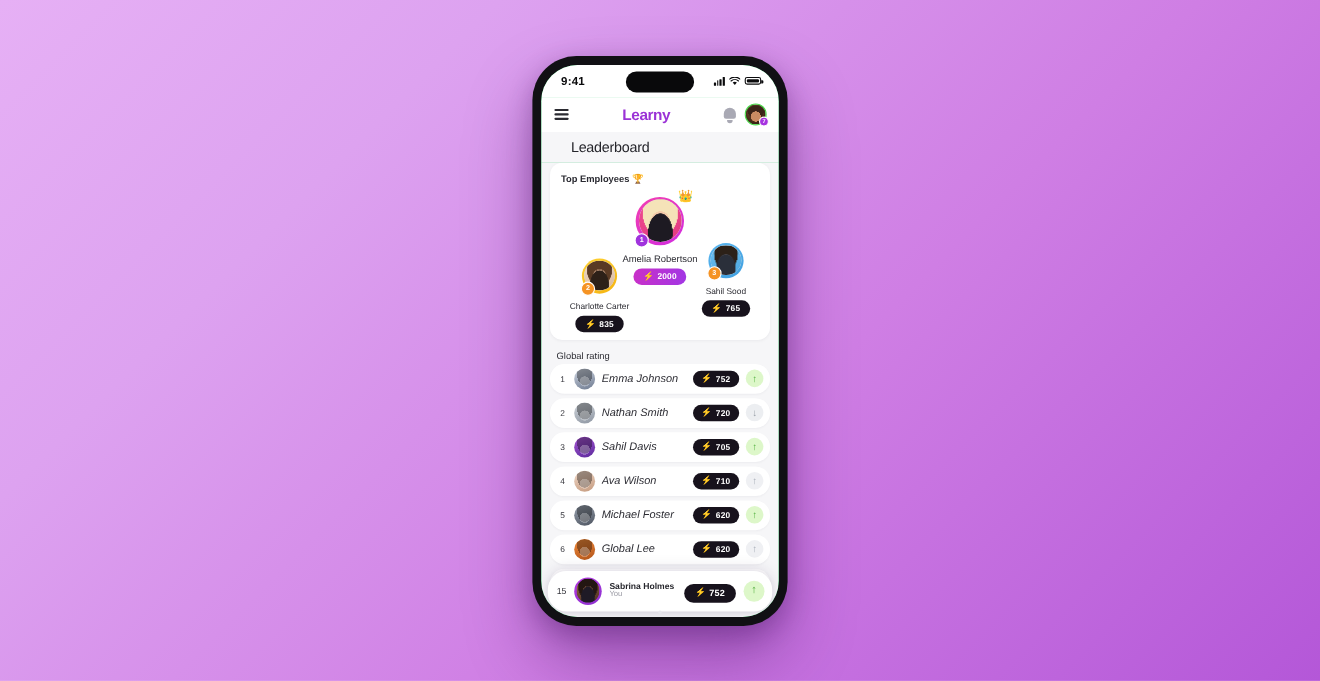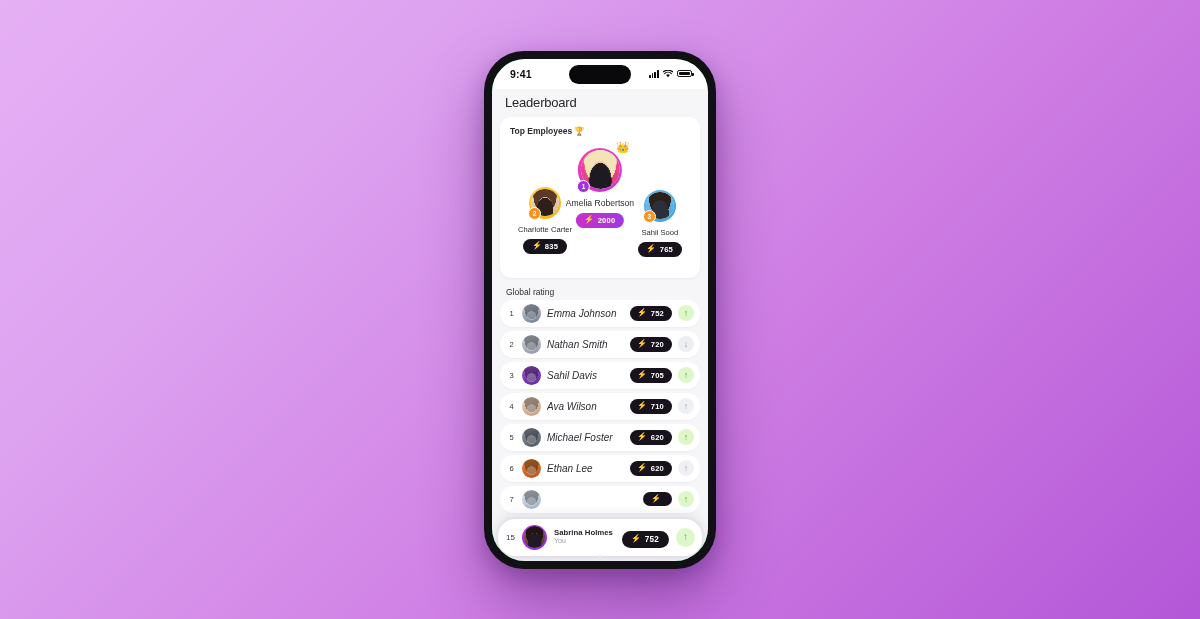--- a/index.html
+++ b/index.html
@@ -88,37 +88,37 @@
   }
   .hdr-badge{
     position:absolute; right:-3px; bottom:-2px;
     width:9px; height:9px; border-radius:50%;
     background:#a633e0; border:1.4px solid #fff;
     color:#fff; font-size:5px; font-weight:700;
     display:flex; align-items:center; justify-content:center;
   }
 
   
-  .page-title-wrap { flex:0 0 28px; background:#f6f6f8; display:flex; align-items:center; padding:0 13px; }
+  .page-title-wrap { flex:0 0 28px; background:#f6f6f8; display:flex; align-items:center; padding:0 27px; }
   .page-title { font-size:13px; font-weight:500; color:#25252b; letter-spacing:-.2px; }
 
   
   .scroll-body { flex:1 1 auto; position:relative; overflow:hidden; background:#f6f6f8; }
 
   .card {
     background:#fff; border-radius:11px; margin:0 8px;
     padding:9px 10px 12px; box-shadow:0 1px 3px rgba(20,10,40,.05);
   }
   .card-title { font-size:8.5px; font-weight:600; color:#2a2a31; margin-bottom:4px; }
 
   
   .podium { position:relative; height:126px; margin-top:2px; }
   .p-col { position:absolute; text-align:center; }
   .p-first { left:50%; transform:translateX(-50%); top:8px; }
-  .p-second{ left:8px; top:47px; }
+  .p-second{ left:8px; top:64px; }
   .p-third { right:8px; top:50px; }
 
   .av-wrap { position:relative; display:inline-block; }
   .avatar {
     border-radius:50%; position:relative; overflow:hidden;
     background:#ddd;
   }
   .ring { border-radius:50%; display:inline-block; position:relative; }
   .ring-1 { padding:2.4px; background:linear-gradient(145deg,#f43fb0,#d02be0); }
   .ring-2 { padding:2.2px; background:linear-gradient(145deg,#ffd233,#f5b310); }
@@ -262,20 +262,35 @@
           <path d="M5 7.2 L3.1 5.1 a2.8 2.8 0 0 1 3.8 0 Z" fill="#0b0b0d"></path>
           <path d="M1.6 3.6 a5 5 0 0 1 6.8 0" stroke="#0b0b0d" stroke-width="1.1" fill="none" stroke-linecap="round"></path>
           <path d="M0.2 1.9 a7.3 7.3 0 0 1 9.6 0" stroke="#0b0b0d" stroke-width="1.1" fill="none" stroke-linecap="round"></path>
         </svg>
         <span class="ic-battery">
             <i></i>
           </span>
       </div>
     </div>
 
+    <div class="app-header">
+      <div class="burger">
+          <span></span>
+          <span></span>
+          <span></span>
+        </div>
+      <div class="brand">Learny</div>
+      <div class="header-right">
+        <div class="bell"></div>
+        <div class="hdr-avatar">
+          <div class="face"></div>
+          <div class="hdr-badge">7</div>
+        </div>
+      </div>
+    </div>
 
     <div class="page-title-wrap">
       <div class="page-title">Leaderboard</div>
     </div>
 
     <div class="scroll-body">
 
       <div class="card">
         <div class="card-title">Top Employees 🏆</div>
 
@@ -400,21 +415,21 @@
             <span class="val">620</span>
           </div>
           <div class="arrow arrow-up">↑</div>
         </div>
 
         <div class="row">
           <div class="rank-num">6</div>
           <div class="row-av f6">
               <div class="shade"></div>
             </div>
-          <div class="row-name">Ethan Lee</div>
+          <div class="row-name">Global Lee</div>
           <div class="pill pill-dark row-pill">
             <span class="bolt">⚡</span>
             <span class="val">620</span>
           </div>
           <div class="arrow arrow-flat">↑</div>
         </div>
 
         <div class="row">
           <div class="rank-num">7</div>
           <div class="row-av f7">

